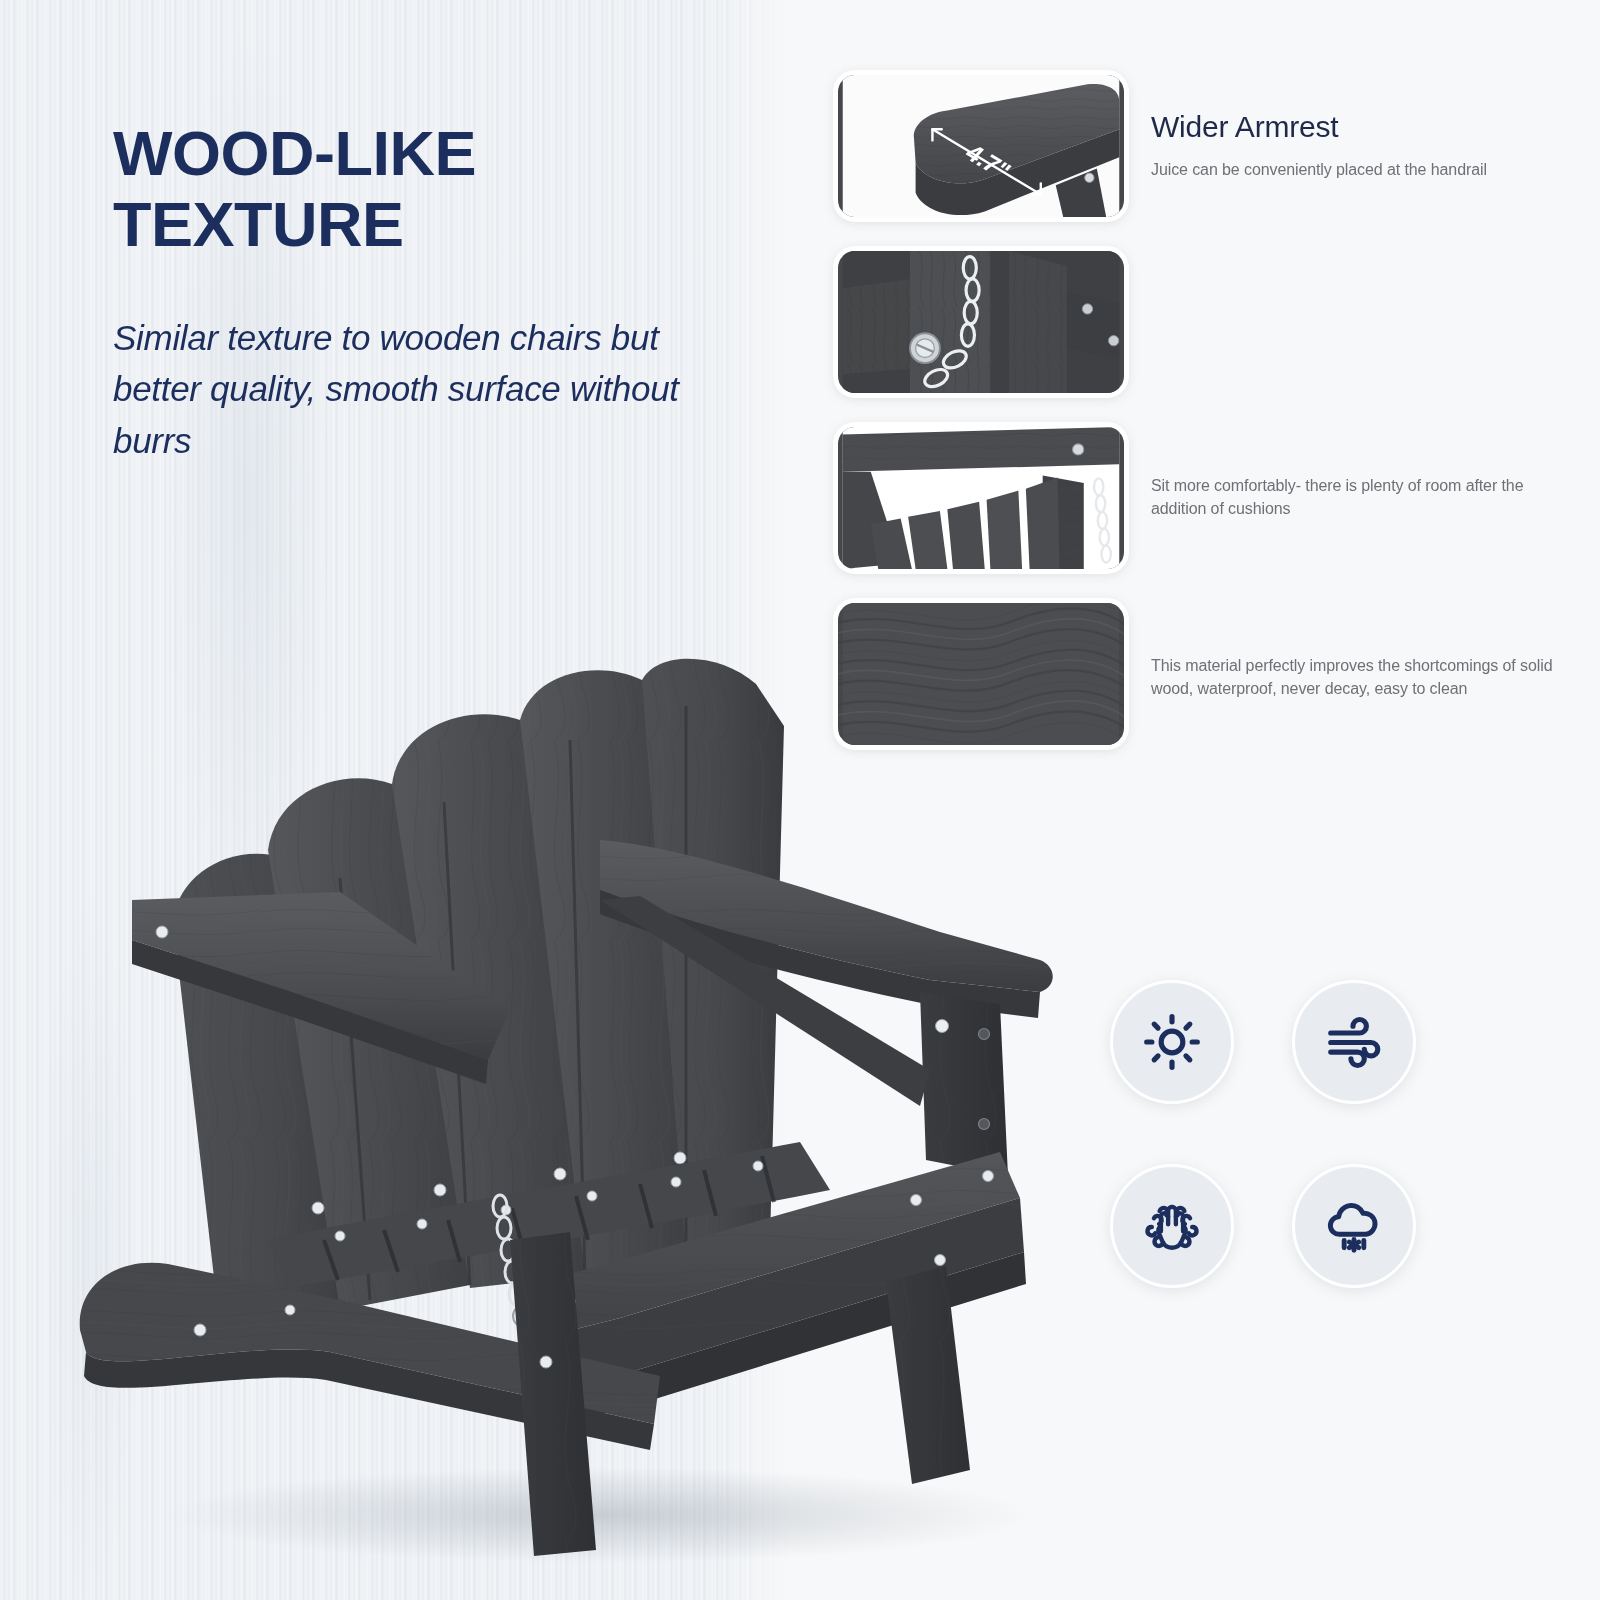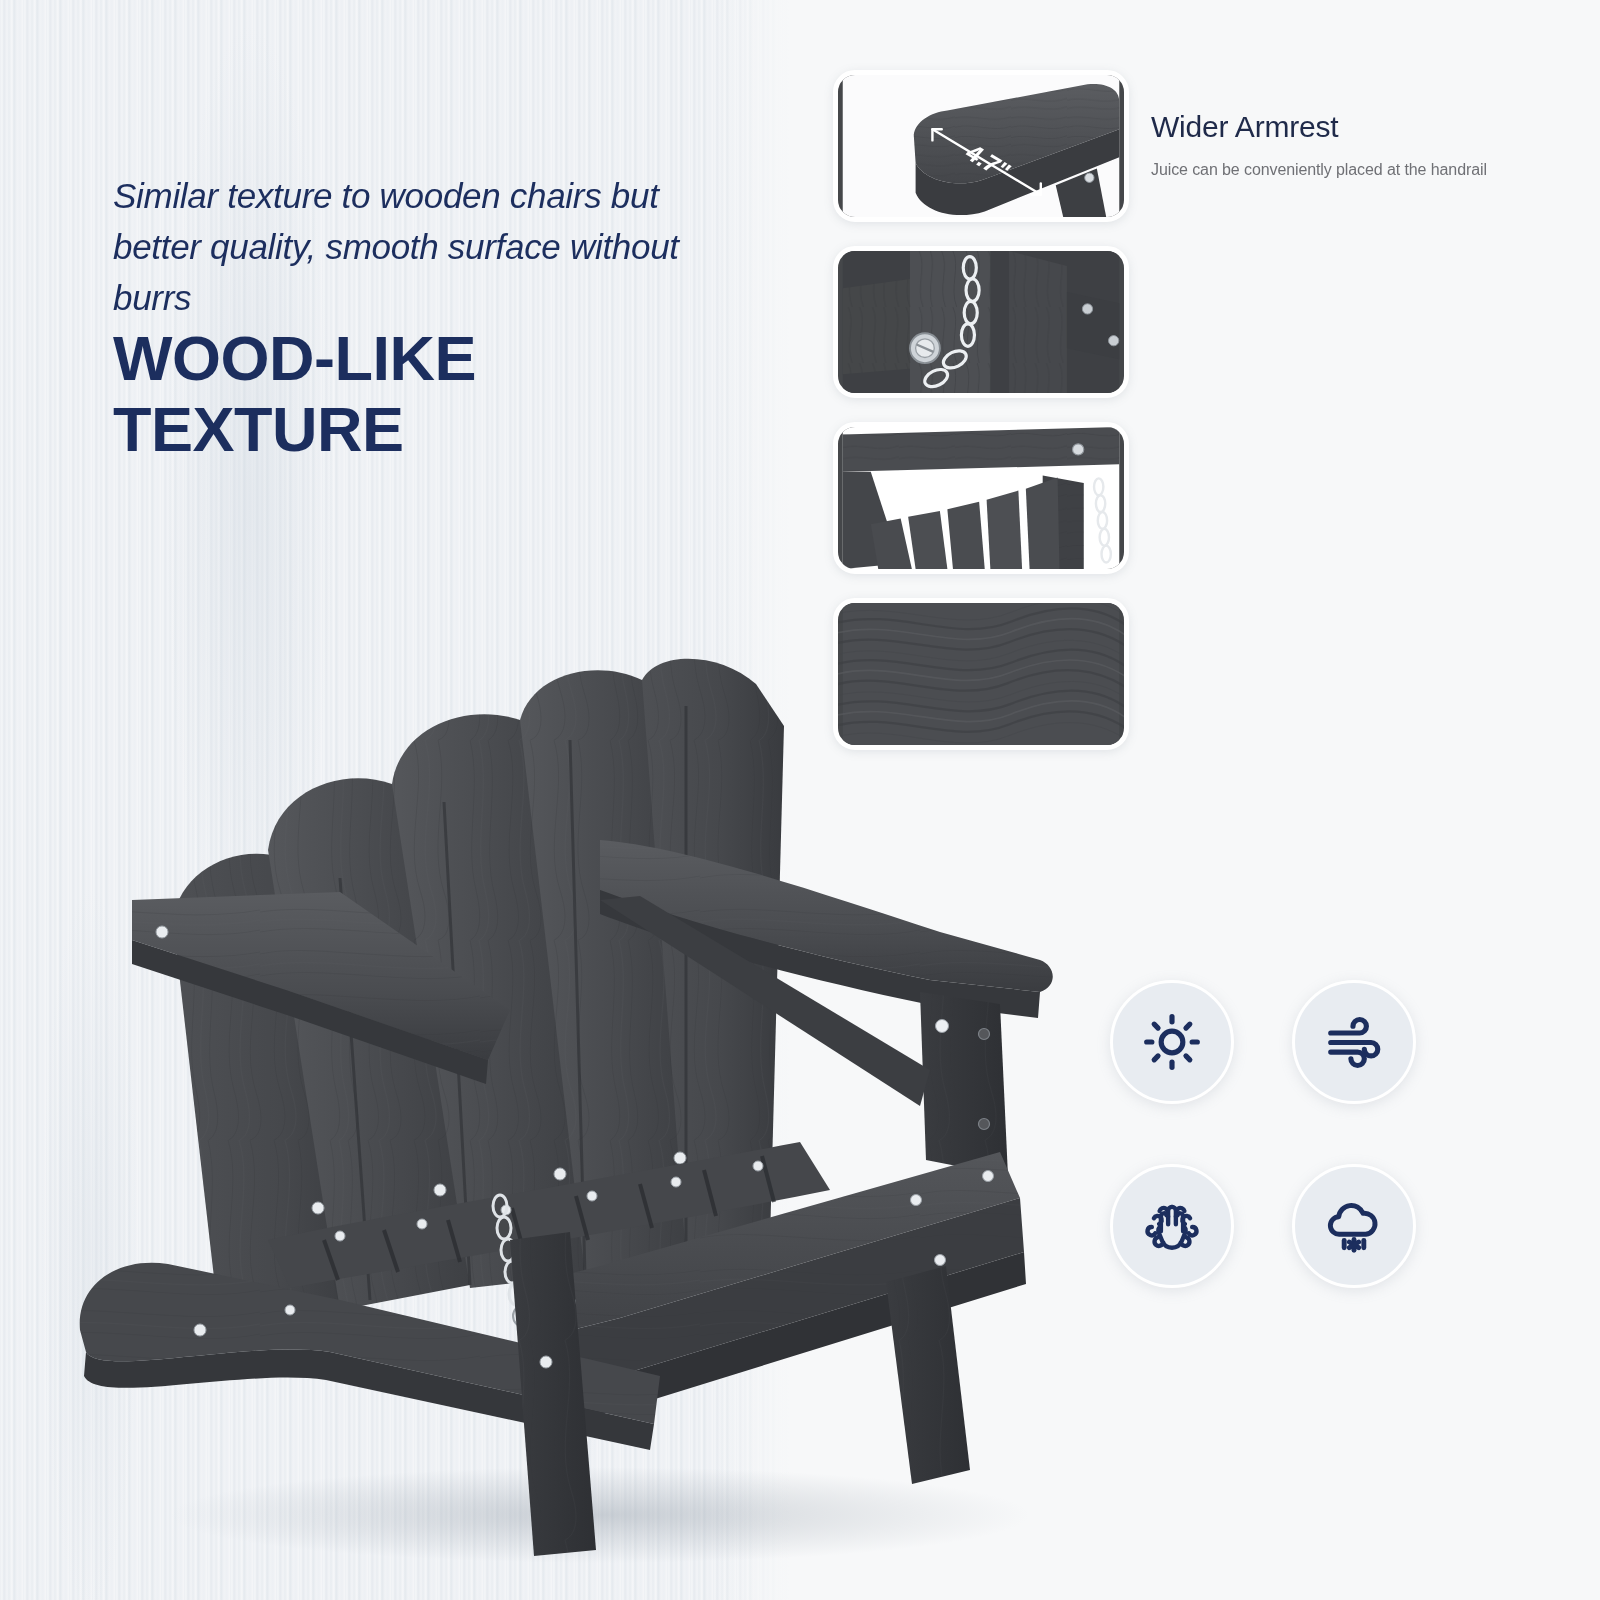--- a/index.html
+++ b/index.html
@@ -87,22 +87,22 @@
     box-shadow:0 3px 14px rgba(140,150,165,0.20);
   }
   .badge svg { width:62px; height:62px; }
 </style>
 </head>
 <body>
 
 <div id="left-panel"></div>
 
 <div id="headline-block">
+  <div id="headline">WOOD-LIKE TEXTURE</div>
   <div id="subheadline">Similar texture to wooden chairs but better quality, smooth surface without burrs</div>
-  <div id="headline">WOOD-LIKE TEXTURE</div>
 </div>
 
 <div id="chair-figure">
   <svg viewBox="0 0 1070 1060" xmlns="http://www.w3.org/2000/svg">
     <defs>
       <linearGradient id="gSlatA" x1="0" y1="0" x2="1" y2="0">
         <stop offset="0%" stop-color="#55575b"></stop>
           <stop offset="45%" stop-color="#4b4d51"></stop>
         <stop offset="100%" stop-color="#3e4044"></stop>
       </linearGradient>
@@ -415,20 +415,21 @@
         <g stroke="#e6e9ec" stroke-width="2.6" fill="none">
           <ellipse cx="274" cy="64" rx="5" ry="9"></ellipse>
           <ellipse cx="276" cy="82" rx="5" ry="9"></ellipse>
           <ellipse cx="278" cy="100" rx="5" ry="9"></ellipse>
           <ellipse cx="280" cy="118" rx="5" ry="9"></ellipse>
           <ellipse cx="282" cy="136" rx="5" ry="9"></ellipse>
         </g>
       </svg>
     </div>
     <div class="feature-text">
+      <div class="feature-desc">Sit more comfortably- there is plenty of room after the addition of cushions</div>
     </div>
   </div>
 
   <div class="feature-row r4">
     <div class="thumb">
       <svg viewBox="0 0 296 152" xmlns="http://www.w3.org/2000/svg">
         <rect width="296" height="152" fill="#4b4d51"></rect>
         <g stroke="#3c3e42" stroke-width="2.4" fill="none" opacity="0.55">
           <path d="M-10 22 C 60 4, 120 44, 180 20 S 280 6, 306 26"></path>
           <path d="M-10 44 C 56 26, 118 66, 178 42 S 278 28, 306 48"></path>
@@ -444,20 +445,21 @@
         </g>
         <g stroke="#45474b" stroke-width="1" fill="none" opacity="0.5">
           <path d="M-10 12 C 60 -4, 120 34, 180 10 S 280 -4, 306 16"></path>
           <path d="M-10 56 C 56 38, 118 78, 178 54 S 278 40, 306 60"></path>
           <path d="M-10 100 C 58 82, 120 122, 180 98 S 280 84, 306 104"></path>
           <path d="M-10 144 C 56 126, 118 166, 178 142 S 278 128, 306 148"></path>
         </g>
       </svg>
     </div>
     <div class="feature-text">
+      <div class="feature-desc">This material perfectly improves the shortcomings of solid wood, waterproof, never decay, easy to clean</div>
     </div>
   </div>
 
 </div>
 
 <div id="badges">
 
   <div class="badge">
     <svg viewBox="0 0 24 24" fill="none" stroke="#1c2e5e" stroke-width="2" stroke-linecap="round">
       <circle cx="12" cy="12" r="4.2"></circle>

